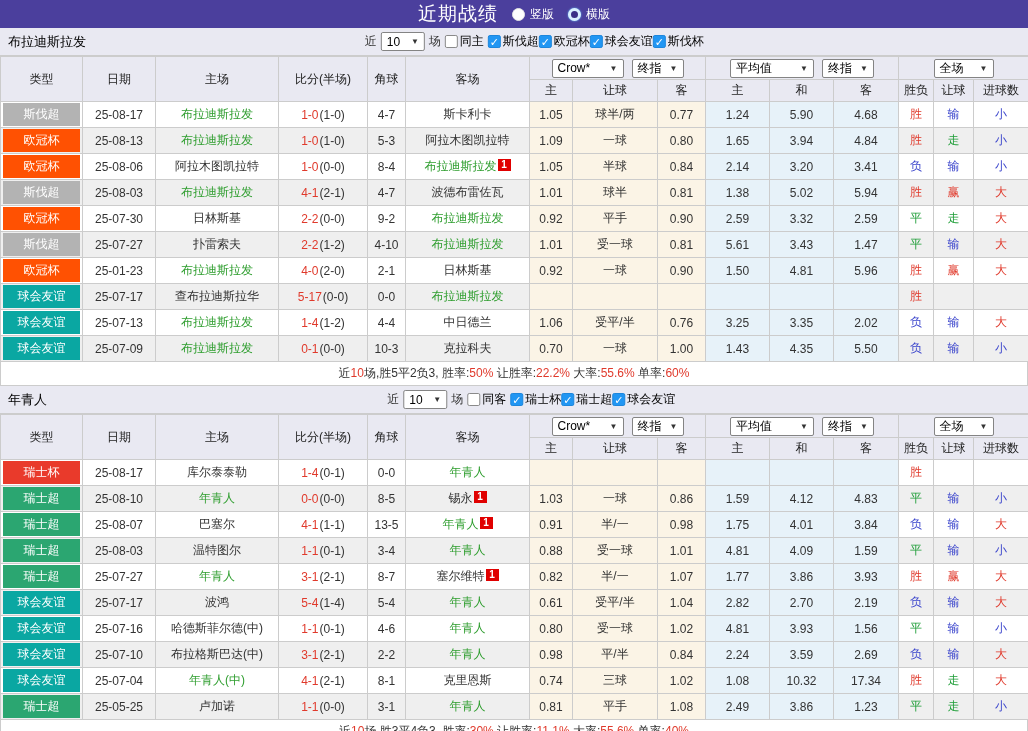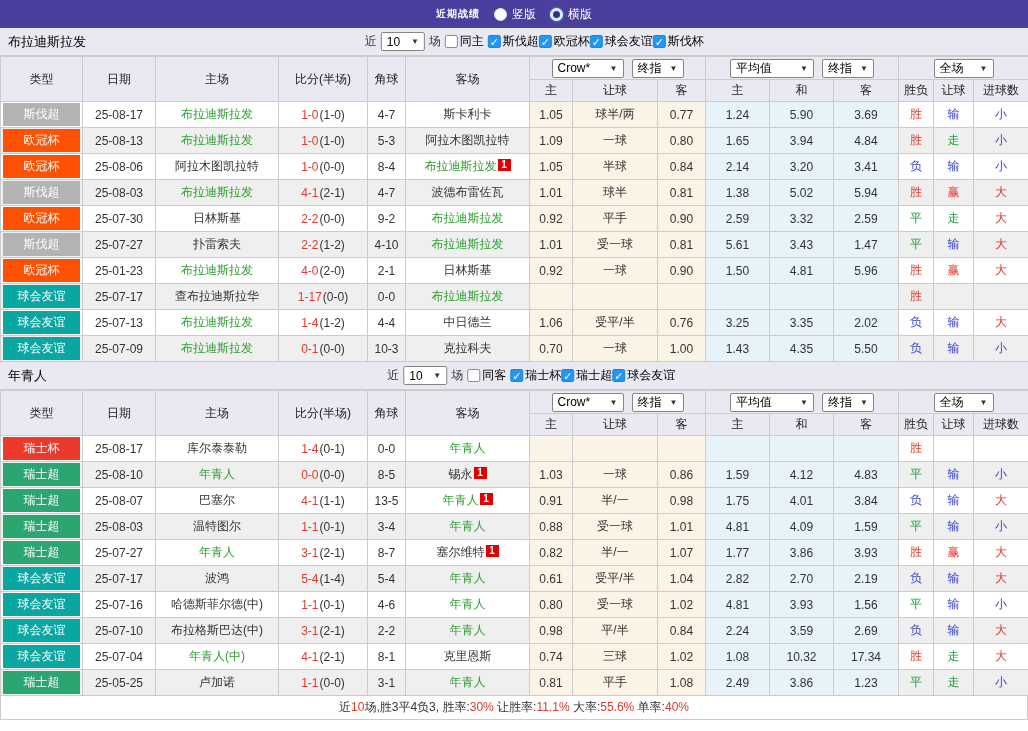--- a/index.html
+++ b/index.html
@@ -1,20 +1,20 @@
 <!DOCTYPE html>
 <html><head>
 <meta charset="utf-8">
 <style>
   html,body { margin:0; padding:0; background:#fff; }
   body { width:1028px; font-family:"Liberation Sans","DejaVu Sans",sans-serif; font-size:12px; color:#333; }
 
   
   .titlebar { height:28px; background:#4b3f9d; display:flex; align-items:center; justify-content:center; gap:14px; color:#fff; }
-  .titlebar .title { font-weight:bold; font-size:10px; letter-spacing:1px; }
+  .titlebar .title { font-weight:normal; font-size:19px; letter-spacing:1px; }
   .radio-label { display:inline-flex; align-items:center; gap:5px; font-size:12px; cursor:pointer; }
   .rdot { display:inline-block; border-radius:50%; }
   .rdot.filled { width:11px; height:11px; background:#fdfdfd; border:1px solid #e5e5e5; }
   .rdot.ring { width:7px; height:7px; background:#3a2f86; border:3px solid #d9f0ff; box-shadow:0 0 2px #6cc4ff; }
 
   
   .section-header { position:relative; height:27px; background:#e9e9f2; border-bottom:1px solid #ccc; display:flex; align-items:center; }
   .team-name { margin-left:8px; font-size:13px; color:#000; }
   .filters { position:absolute; left:50%; transform:translateX(-44%); display:flex; align-items:center; gap:4px; white-space:nowrap; }
   .cklabel { display:inline-flex; align-items:center; gap:2px; cursor:pointer; color:#000; }
@@ -169,21 +169,21 @@
           <td>25-08-17</td>
           <td><span class="self">布拉迪斯拉发</span></td>
           <td><span class="ft">1-0</span><span class="ht">(1-0)</span></td>
           <td>4-7</td>
           <td><span class="">斯卡利卡</span></td>
           <td class="cr">1.05</td>
           <td class="cr">球半/两</td>
           <td class="cr">0.77</td>
           <td class="bl">1.24</td>
           <td class="bl">5.90</td>
-          <td class="bl">3.69</td>
+          <td class="bl">4.68</td>
           <td class="rs" style="color: rgb(224, 57, 43);">胜</td>
           <td class="rs" style="color: rgb(59, 69, 204);">输</td>
           <td class="rs" style="color: rgb(59, 69, 204);">小</td>
         </tr>
         <tr>
           <td class="lg">
             <div class="badge" style="background: rgb(255, 81, 2);">欧冠杯</div>
           </td>
           <td>25-08-13</td>
           <td><span class="self">布拉迪斯拉发</span></td>
@@ -294,21 +294,21 @@
           <td class="rs" style="color: rgb(224, 57, 43);">胜</td>
           <td class="rs" style="color: rgb(224, 57, 43);">赢</td>
           <td class="rs" style="color: rgb(224, 57, 43);">大</td>
         </tr>
         <tr>
           <td class="lg">
             <div class="badge" style="background: rgb(10, 167, 162);">球会友谊</div>
           </td>
           <td>25-07-17</td>
           <td><span class="">查布拉迪斯拉华</span></td>
-          <td><span class="ft">1-17</span><span class="ht">(0-0)</span></td>
+          <td><span class="ft">5-17</span><span class="ht">(0-0)</span></td>
           <td>0-0</td>
           <td><span class="self">布拉迪斯拉发</span></td>
           <td class="cr"></td>
           <td class="cr"></td>
           <td class="cr"></td>
           <td class="bl"></td>
           <td class="bl"></td>
           <td class="bl"></td>
           <td class="rs" style="color: rgb(224, 57, 43);">胜</td>
           <td class="rs"></td>
@@ -347,20 +347,21 @@
           <td class="cr">1.00</td>
           <td class="bl">1.43</td>
           <td class="bl">4.35</td>
           <td class="bl">5.50</td>
           <td class="rs" style="color: rgb(59, 69, 204);">负</td>
           <td class="rs" style="color: rgb(59, 69, 204);">输</td>
           <td class="rs" style="color: rgb(59, 69, 204);">小</td>
         </tr>
       </tbody>
   </table>
+  <div class="summary"><span class="">近</span><span class="red">10</span><span class="">场,胜5平2负3, 胜率:</span><span class="red">50%</span><span class=""> 让胜率:</span><span class="red">22.2%</span><span class=""> 大率:</span><span class="red">55.6%</span><span class=""> 单率:</span><span class="red">60%</span></div>
 </div>
 
 <div class="section">
   <div class="section-header">
     <span class="team-name">年青人</span>
     <div class="filters">
       <span>近</span>
       <div class="sel" style="width:44px">
           <span>10</span>
           <span class="caret">▼</span>

